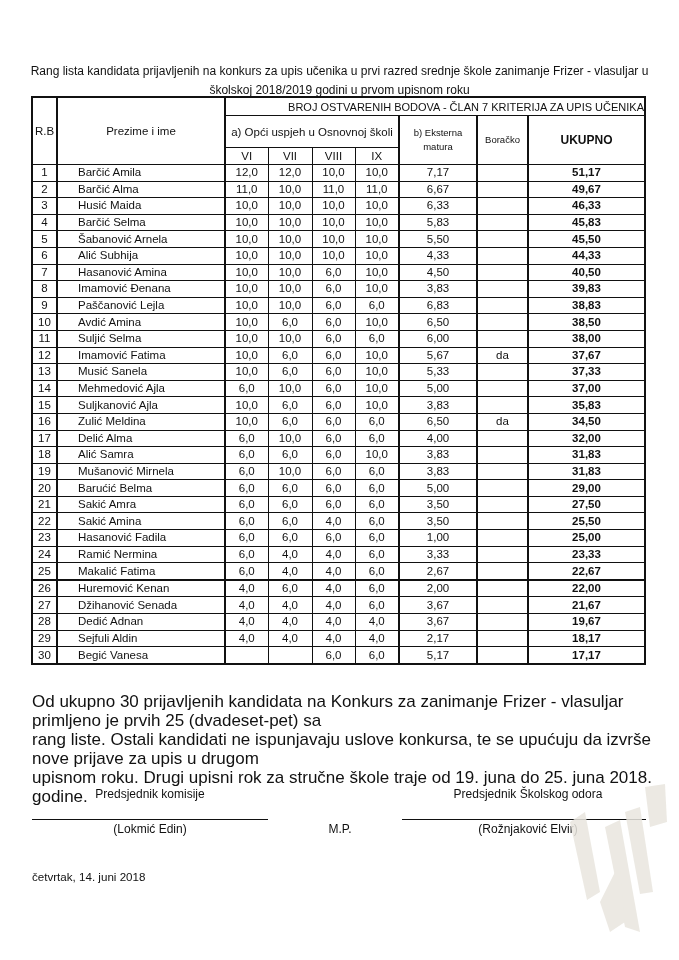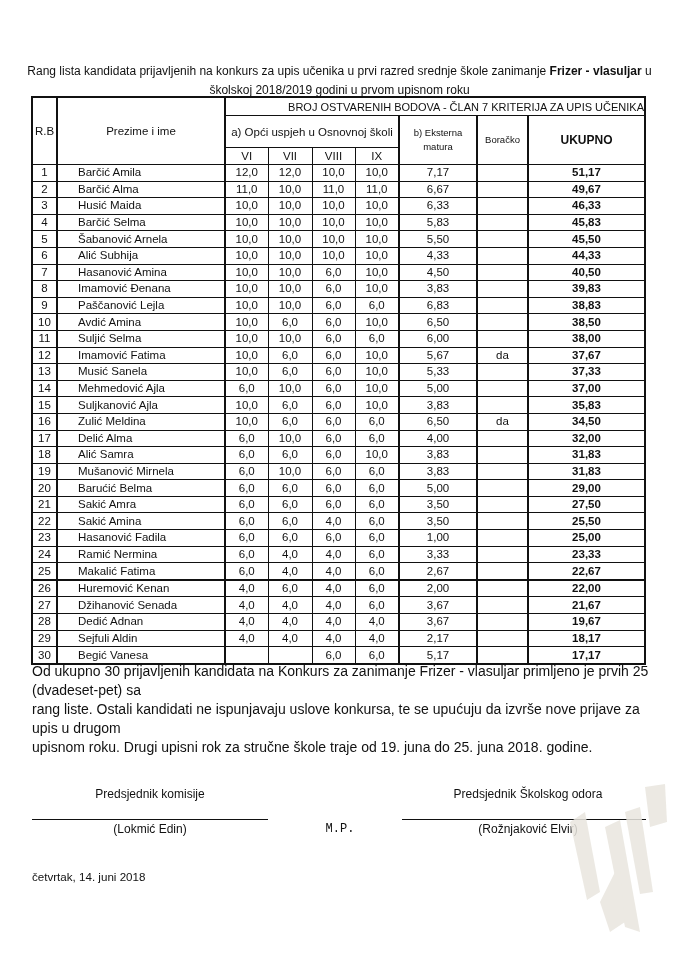--- a/index.html
+++ b/index.html
@@ -1,39 +1,39 @@
 <!DOCTYPE html>
 <html><head>
 <meta charset="utf-8">
 <style>
   html, body { margin:0; padding:0; background:#ffffff; }
   body { width:679px; height:960px; position:relative; overflow:hidden;
          font-family:"Liberation Sans", sans-serif; color:#111; }
   .title { position:absolute; left:0; width:679px; top:62px; text-align:center;
            font-size:12px; line-height:19px; }
-  .title b { font-weight:bold; }
+  .title b { font-weight:normal; }
   table.rang { position:absolute; left:31px; top:96px; border-collapse:collapse;
                font-size:11.5px; table-layout:fixed; }
   table.rang td, table.rang th { border:1px solid #111; padding:0; font-weight:normal;
                overflow:hidden; white-space:nowrap; }
   table.rang { border:2px solid #111; }
   .h1 { height:17px; text-align:right; font-size:11px; }
   .h2 { height:31px; text-align:center; }
   .h3 { height:16px; text-align:center; }
   .small { font-size:9.5px; line-height:14px; }
   .ukh { font-weight:bold !important; font-size:12px; }
   .thickR { border-right:2px solid #111 !important; }
   .thickL { border-left:2px solid #111 !important; }
   tr.row td { height:15.6px; line-height:15px; }
   tr.row td.rb { text-align:center; }
   tr.row td.nm { text-align:left; padding-left:20px; }
   tr.row td.c { text-align:center; }
   tr.row td.tot { text-align:center; font-weight:bold; }
   tr.sep td { border-top:2px solid #111; }
-  .para { position:absolute; left:32px; top:662px; width:620px; font-size:14px; line-height:19px; }
+  .para { position:absolute; left:32px; top:692px; width:620px; font-size:17px; line-height:19px; }
   .sig { position:absolute; font-size:12px; text-align:center; }
   .line { position:absolute; height:0; border-top:1.5px solid #111; }
   .date { position:absolute; left:32px; top:870px; font-size:11.6px; }
   .wm { position:absolute; left:565px; top:782px; width:110px; height:150px; }
 </style>
 </head>
 <body>
 
 <div class="title">
   <div><span>Rang lista kandidata prijavljenih na konkurs za upis učenika u prvi razred srednje škole zanimanje </span><b>Frizer - vlasuljar</b><span> u</span></div>
@@ -407,21 +407,21 @@
 
 <div class="para">
   <div>Od ukupno 30 prijavljenih kandidata na Konkurs za zanimanje Frizer - vlasuljar primljeno je prvih 25 (dvadeset-pet) sa</div>
   <div>rang liste. Ostali kandidati ne ispunjavaju uslove konkursa, te se upućuju da izvrše nove prijave za upis u drugom</div>
   <div>upisnom roku. Drugi upisni rok za stručne škole traje od 19. juna do 25. juna 2018. godine.</div>
 </div>
 
 <div class="sig" style="left:32px; top:787px; width:236px;">Predsjednik komisije</div>
 <div class="line" style="left:32px; top:819px; width:236px;"></div>
 <div class="sig" style="left:32px; top:822px; width:236px;">(Lokmić Edin)</div>
-<div class="sig" style="left:300px; top:822px; width:80px;font-family:Liberation Mono, monospace;">M.P.</div>
+<div class="sig" style="left:300px; top:822px; width:80px;">M.P.</div>
 <div class="sig" style="left:410px; top:787px; width:236px;">Predsjednik Školskog odora</div>
 <div class="line" style="left:402px; top:819px; width:244px;"></div>
 <div class="sig" style="left:410px; top:822px; width:236px;">(Rožnjaković Elvir)</div>
 
 <div class="date">četvrtak, 14. juni 2018</div>
 
 <svg class="wm" viewBox="0 0 110 150">
   <g fill="#e9e6df" opacity="0.85">
     <polygon points="5,40 20,30 35,110 22,118"></polygon>
     <polygon points="40,45 55,38 75,150 60,145"></polygon>

